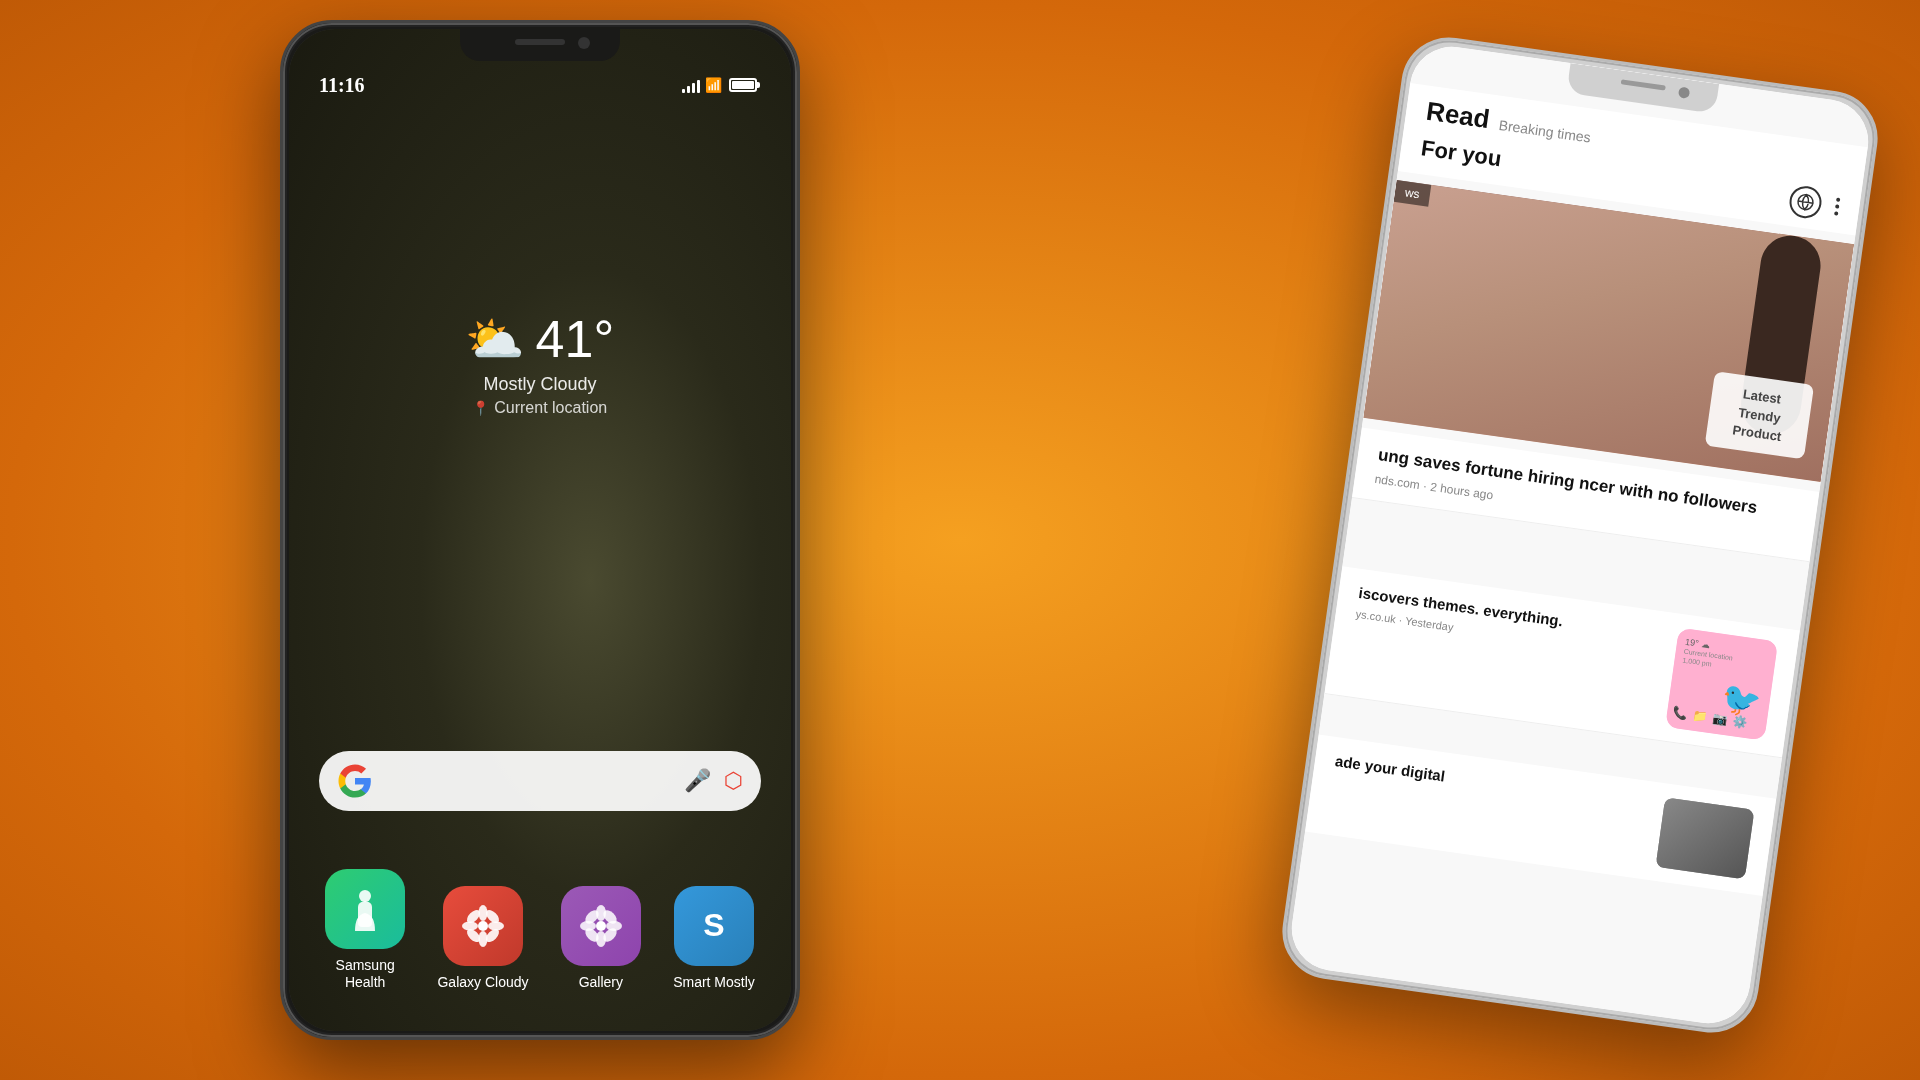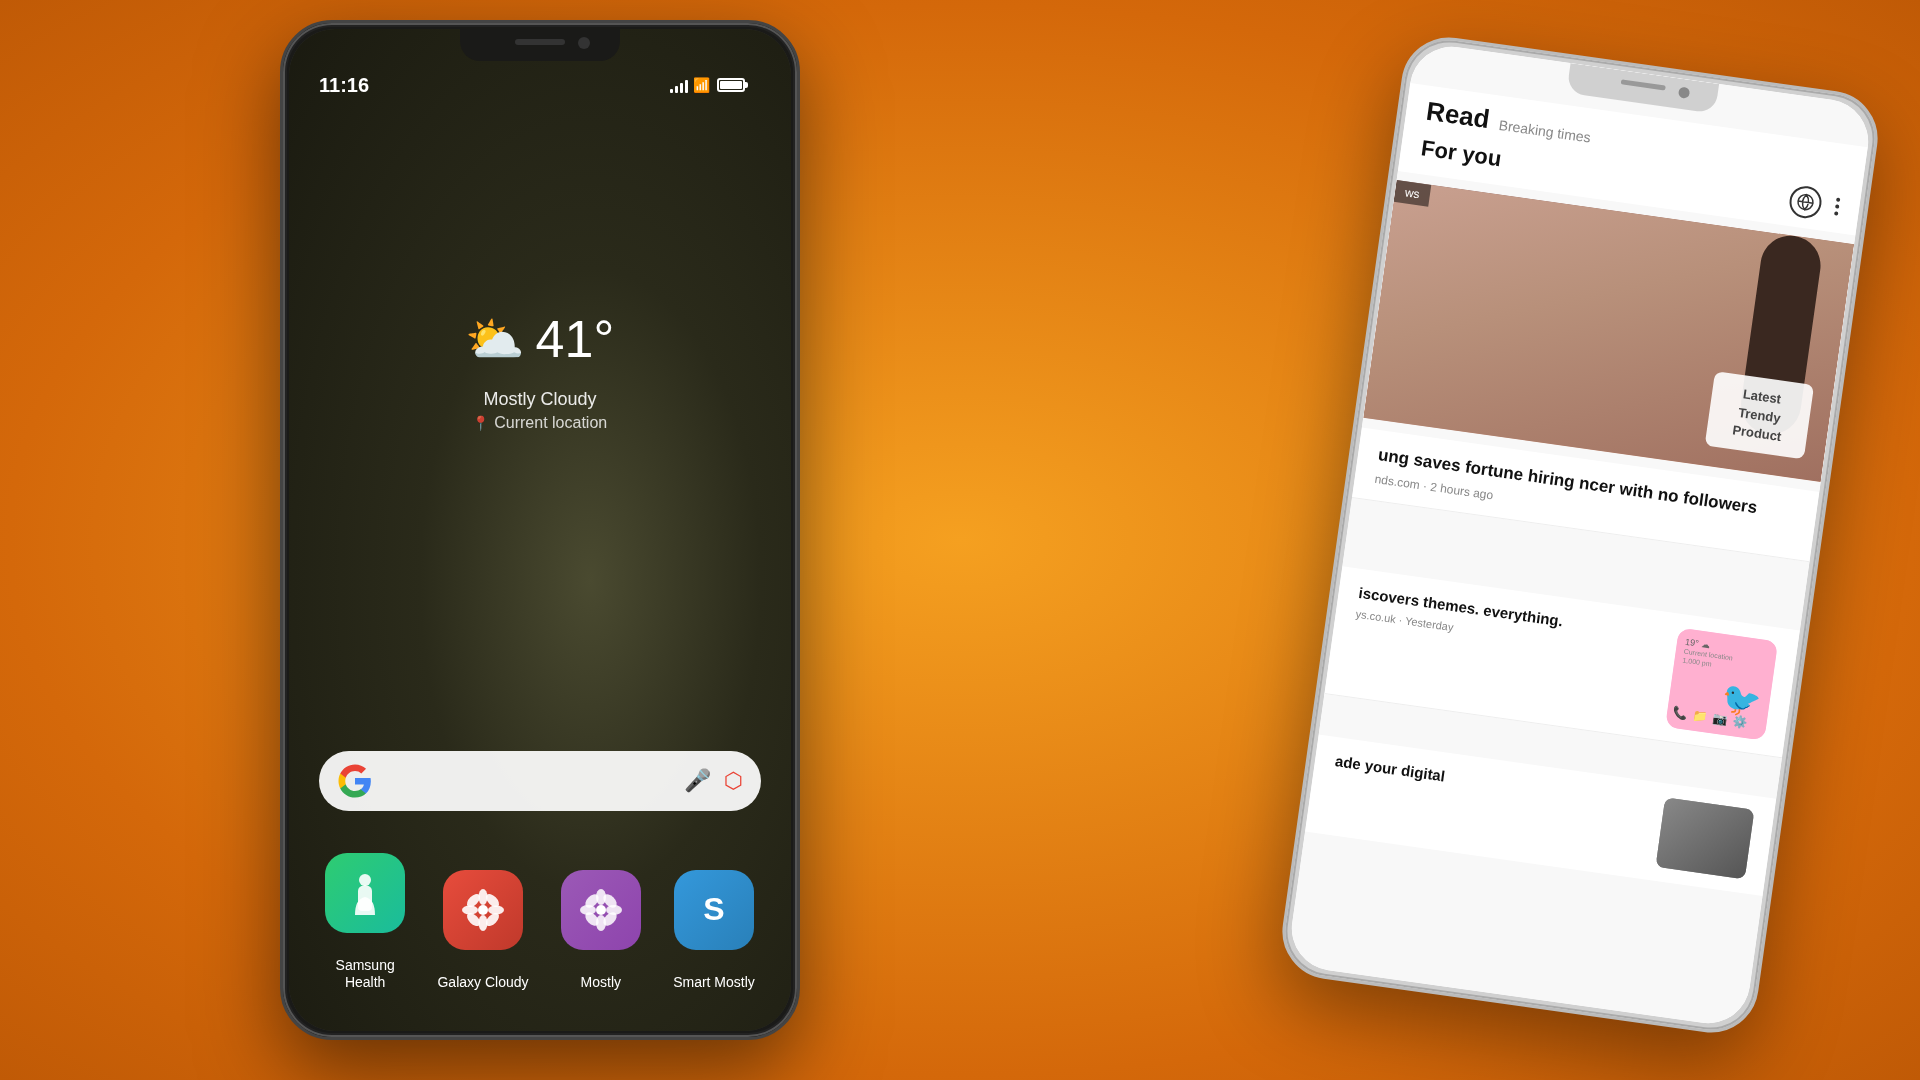--- a/index.html
+++ b/index.html
@@ -69,27 +69,28 @@
       height: 6px;
       background: #333;
       border-radius: 3px;
     }
 
     
     .status-bar-left {
       position: absolute;
       top: 36px;
       left: 0;
-      right: 16px;
+      right: 4px;
       height: 40px;
       display: flex;
       align-items: center;
       justify-content: space-between;
       padding: 0 30px;
       z-index: 5;
+      font-family: Liberation Serif, serif;
     }
     .status-time {
       color: white;
       font-size: 20px;
       font-weight: 600;
     }
     .status-icons {
       display: flex;
       align-items: center;
       gap: 6px;
@@ -156,21 +157,21 @@
     .weather-icon-emoji {
       font-size: 48px;
     }
     .weather-temp {
       font-size: 52px;
       font-weight: 300;
     }
     .weather-desc {
       font-size: 18px;
       color: rgba(255,255,255,0.9);
-      margin-top: 20px;
+      margin-top: 5px;
     }
     .weather-location {
       font-size: 16px;
       color: rgba(255,255,255,0.8);
       margin-top: 4px;
       display: flex;
       align-items: center;
       justify-content: center;
       gap: 4px;
     }
@@ -241,21 +242,20 @@
       background: linear-gradient(135deg, #9b59b6, #8e44ad);
     }
     .app-icon-smart-switch {
       background: linear-gradient(135deg, #3498db, #2980b9);
     }
     .app-label {
       color: white;
       font-size: 14px;
       text-align: center;
       line-height: 1.2;
-      margin-top: 16px;
     }
 
     
     .phone-right {
       position: absolute;
       right: 100px;
       top: 60px;
       width: 480px;
       height: 950px;
       background: #d0d0d0;
@@ -645,21 +645,21 @@
               <ellipse cx="22" cy="9" rx="5" ry="8" fill="white" opacity="0.85"></ellipse>
               <ellipse cx="22" cy="35" rx="5" ry="8" fill="white" opacity="0.85"></ellipse>
               <ellipse cx="9" cy="22" rx="8" ry="5" fill="white" opacity="0.85"></ellipse>
               <ellipse cx="35" cy="22" rx="8" ry="5" fill="white" opacity="0.85"></ellipse>
               <ellipse cx="13" cy="13" rx="5" ry="8" transform="rotate(45 13 13)" fill="white" opacity="0.85"></ellipse>
               <ellipse cx="31" cy="31" rx="5" ry="8" transform="rotate(45 31 31)" fill="white" opacity="0.85"></ellipse>
               <ellipse cx="31" cy="13" rx="5" ry="8" transform="rotate(-45 31 13)" fill="white" opacity="0.85"></ellipse>
               <ellipse cx="13" cy="31" rx="5" ry="8" transform="rotate(-45 13 31)" fill="white" opacity="0.85"></ellipse>
             </svg>
           </div>
-          <span class="app-label">Mostly</span>
+          <span class="app-label">Gallery</span>
         </div>
 
         <div class="app-item">
           <div class="app-icon app-icon-smart-switch">
             <svg width="44" height="44" viewBox="0 0 44 44" fill="none">
               <text x="22" y="32" text-anchor="middle" fill="white" font-size="32" font-weight="700" font-family="Arial">S</text>
             </svg>
           </div>
           <span class="app-label">Smart Mostly</span>
         </div>

